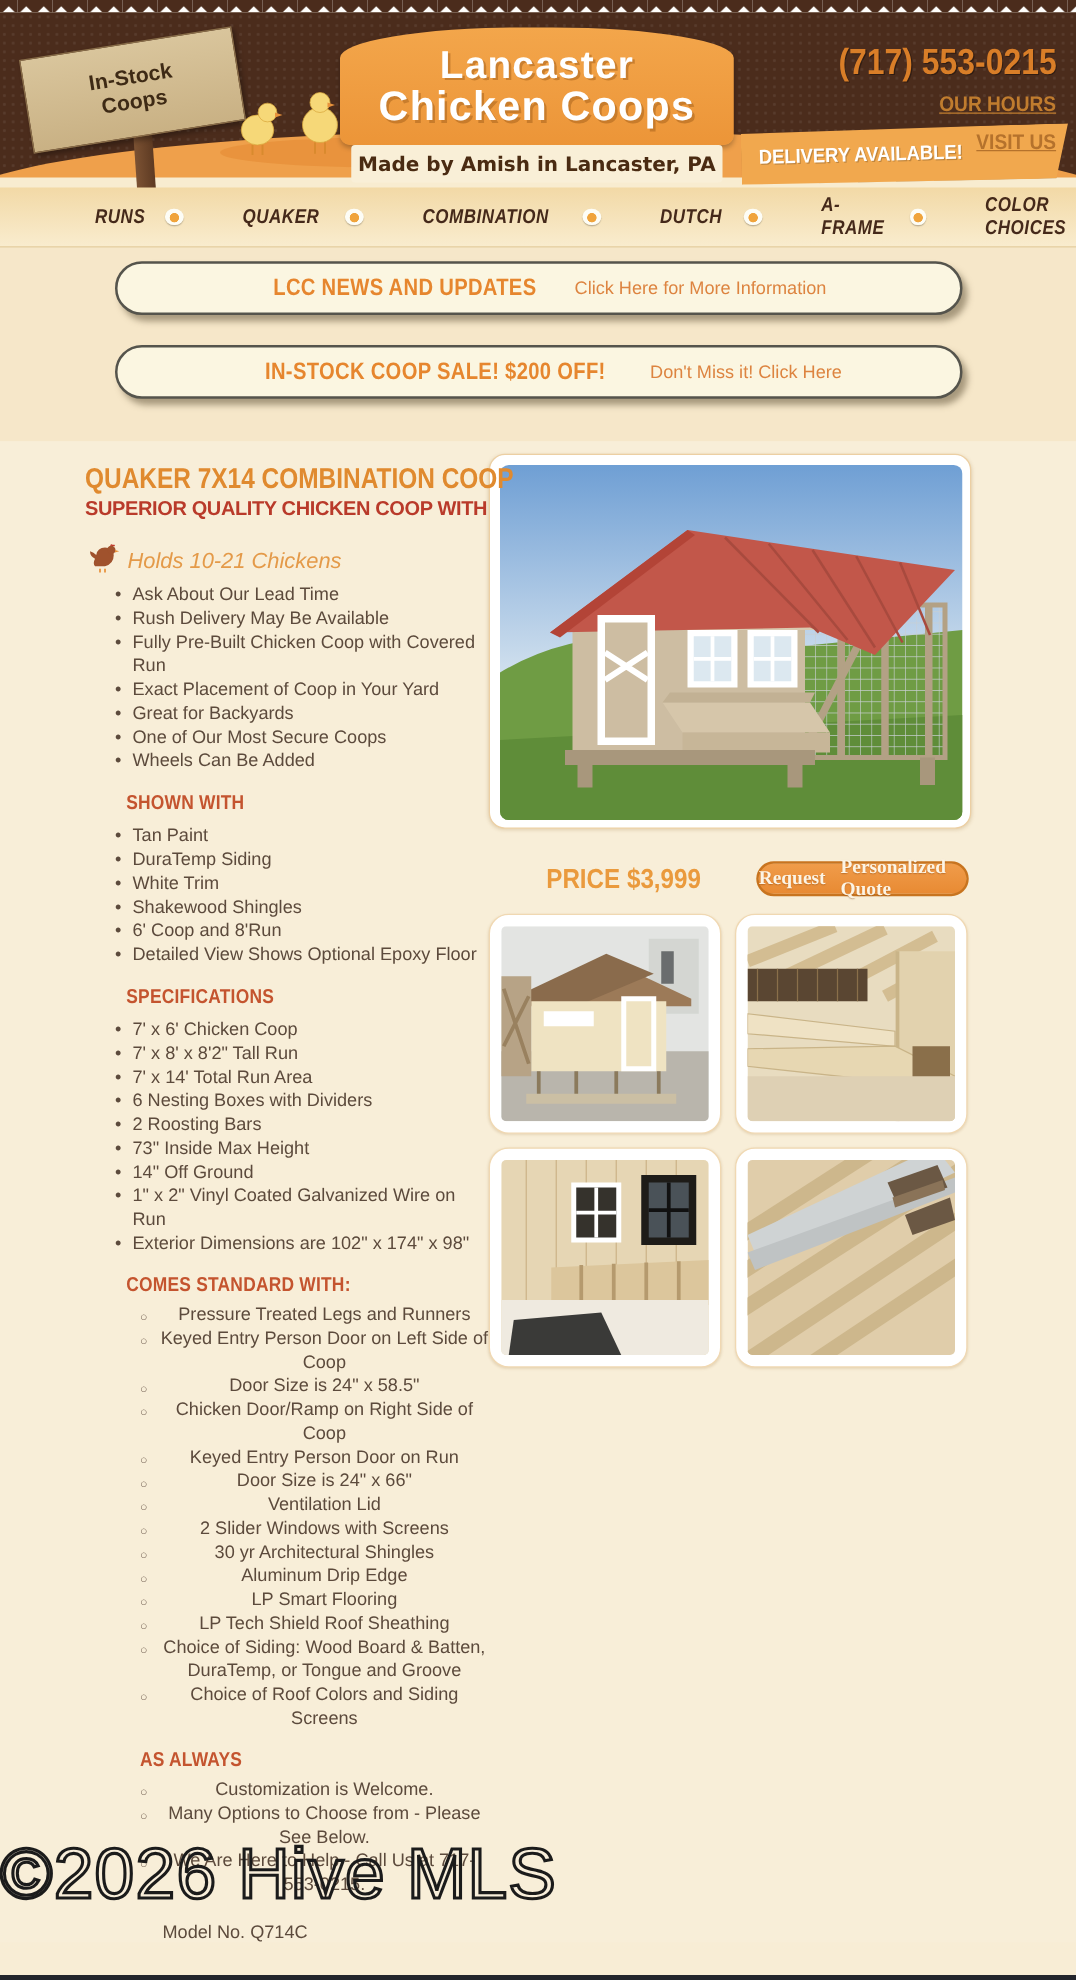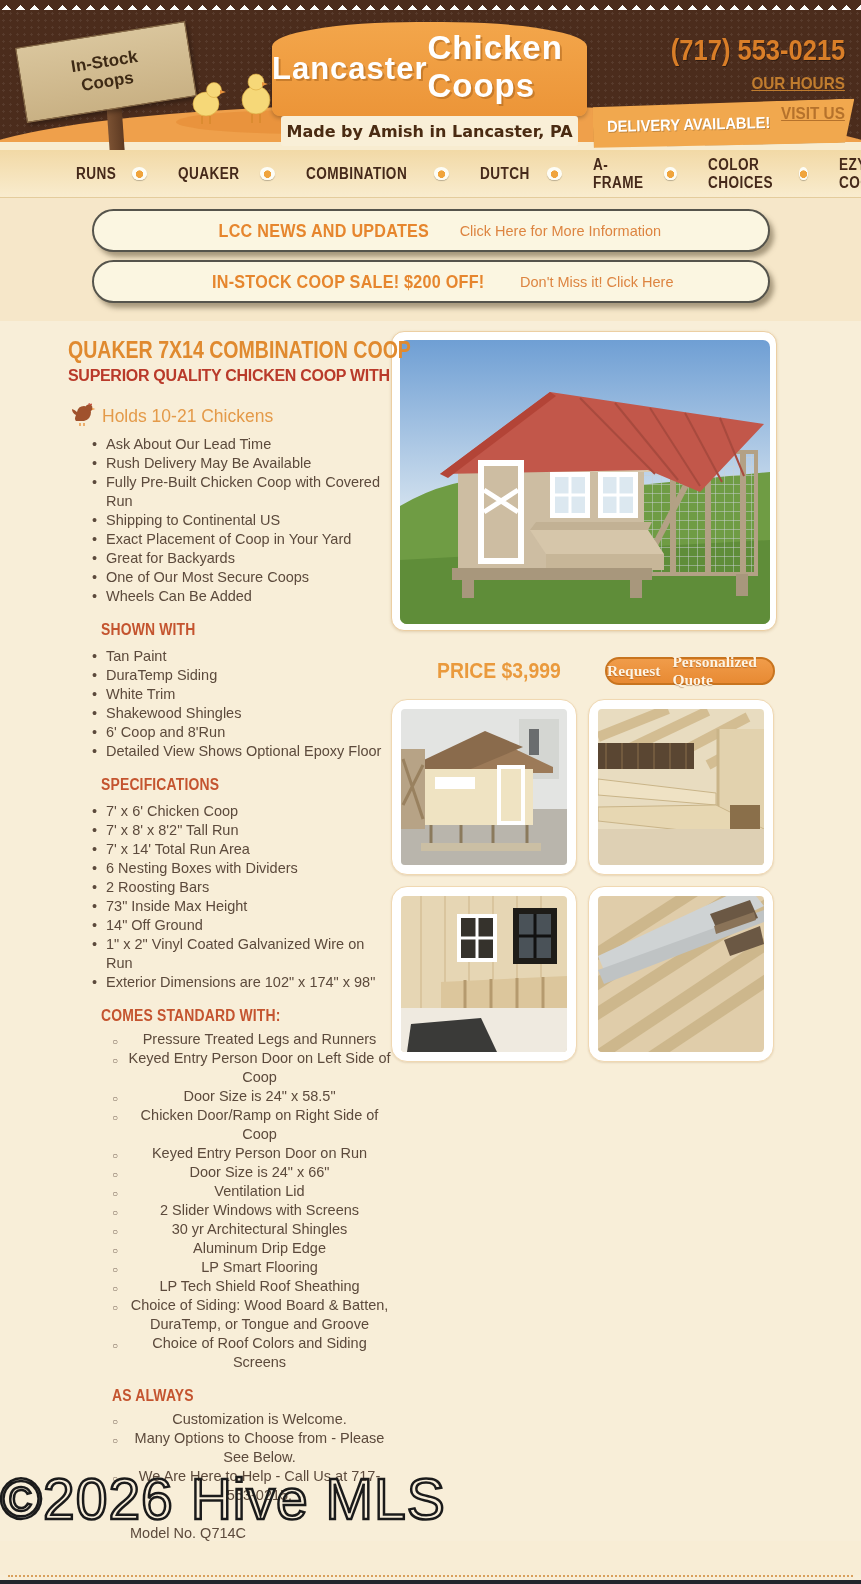--- a/index.html
+++ b/index.html
@@ -38,21 +38,21 @@
   .instock-sign span { color:#3e2a15; font-weight:bold; font-size:17px; line-height:20px; }
   .sign-post {
     position:absolute; left:108px; top:78px; width:15px; height:78px;
     background:linear-gradient(90deg,#7c5233,#5d3a22); transform:rotate(-4deg); z-index:3;
   }
   .chicks { position:absolute; left:168px; top:46px; z-index:4; }
   .logo-banner {
     position:absolute; left:272px; top:12px; width:315px; height:94px;
     background:linear-gradient(#f3a64b,#ec9538);
     border-radius:46% 46% 8px 8px / 26% 26% 8px 8px;
-    z-index:6; display:flex; flex-direction:row; align-items:center; justify-content:center;
+    z-index:6; display:flex; flex-direction:column; align-items:center; justify-content:center;
     box-shadow:0 2px 4px rgba(0,0,0,.25);
   }
   .logo-line1 { color:#fff; font-weight:bold; font-size:31px; letter-spacing:1px;
     text-shadow:2px 2px 0 rgba(170,100,30,.55); }
   .logo-line2 { color:#fff; font-weight:bold; font-size:33px; letter-spacing:1px; margin-top:-4px;
     text-shadow:2px 2px 0 rgba(170,100,30,.55); }
   .logo-tagline {
     position:absolute; left:281px; top:106px; width:297px; height:30px;
     background:#f9efd7; border-radius:3px; z-index:7;
     display:flex; align-items:center; justify-content:center;
@@ -76,50 +76,50 @@
     clip-path:polygon(0 4%, 100% 0, 96% 100%, 0 96%);
     display:flex; align-items:center; padding-left:14px;
     box-shadow:0 2px 3px rgba(0,0,0,.2);
   }
   .delivery-ribbon span { color:#fff; font-weight:bold; font-size:16px;
     transform:scaleX(.92); transform-origin:left center; text-shadow:1px 1px 0 rgba(0,0,0,.2); }
   
   .nav {
     position:relative; z-index:8; height:48px; padding-left:76px;
     background:linear-gradient(#f2d9a6,#f9ecce);
-    display:flex; align-items:center; gap:31px; border-bottom:1px solid #e4cc9c;
+    display:flex; align-items:center; gap:47px; border-bottom:1px solid #e4cc9c;font-style:italic;
   }
   .nav-item { display:flex; align-items:center; gap:9px; cursor:pointer; }
   .nav-item b { color:#45291a; font-size:16px; font-weight:bold;
     display:inline-block; transform:scaleX(.85); transform-origin:left center; letter-spacing:.5px; }
   .egg {
     width:15px; height:13px; display:inline-block;
     background:radial-gradient(circle at 50% 55%, #f0a43c 0 3.5px, #fdfdf6 4px);
     border-radius:48% 52% 50% 50%; box-shadow:0 1px 1px rgba(0,0,0,.25);
   }
   
   .banners { padding-top:11px; background:#f6e7c9; padding-bottom:10px; }
   .pill {
-    width:678px; height:43px; margin:0 auto 8px; background:#fbf6e1;
+    width:678px; height:43px; margin:0 auto 24px; background:#fbf6e1;
     border:2px solid #55544c; border-radius:22px;
     box-shadow:4px 5px 5px rgba(90,75,50,.5);
     display:flex; align-items:center; justify-content:center; gap:12px; cursor:pointer;
   }
   .pill .p-title { color:#e6862e; font-weight:bold; font-size:19px;
     display:inline-block; transform:scaleX(.85); letter-spacing:.3px; }
   .pill .p-sub { color:#dd8440; font-size:14.5px; }
   
   .product { display:flex; padding:10px 0 0 68px; background:#f8eed8; }
   .pcol-left { width:323px; flex-shrink:0; }
   .pcol-right { width:392px; margin-left:0; }
   h1.ptitle { color:#e08a2f; font-size:23px; font-weight:bold; white-space:nowrap;
     transform:scaleX(.85); transform-origin:left center; margin-top:6px; }
   .psubtitle { color:#b93a2a; font-size:16px; font-weight:bold; white-space:nowrap;
     overflow:hidden; width:323px; margin-top:3px; letter-spacing:-.3px; }
-  .holds { display:flex; align-items:flex-end; gap:6px; margin:16px 0 6px 2px; }
+  .holds { display:flex; align-items:flex-end; gap:6px; margin:16px 0 6px 2px;font-style:italic; }
   .holds span { color:#e49a49; font-size:17.5px; }
   ul.blist { list-style:none; margin-top:8px; }
   ul.blist li { color:#5c4a3c; font-size:14.5px; line-height:19px; padding-left:38px; position:relative; }
   ul.blist li::before { content:"•"; position:absolute; left:24px; color:#5c4a3c; }
   .sec-head { color:#c4542f; font-weight:bold; font-size:16px; margin:15px 0 5px 33px;
     transform:scaleX(.87); transform-origin:left center; letter-spacing:.2px; white-space:nowrap; }
   ul.clist { list-style:none;text-align:center; }
   ul.clist li { color:#5c4a3c; font-size:14.5px; line-height:19px; padding-left:60px; position:relative; }
   ul.clist li::before { content:"○"; position:absolute; left:44px; font-size:10px; top:2px; color:#7a685a; }
   .model-no { color:#5c4a3c; font-size:14.5px; margin:20px 0 0 62px; }
@@ -275,21 +275,20 @@
           <polygon points="22,7 25.4,8 22,9" fill="#e8923c"></polygon>
           <path d="M10 22 l0 3 M14 22 l0 3" stroke="#e8923c" stroke-width="1.4"></path>
         </svg>
         <span>Holds 10-21 Chickens</span>
       </div>
 
       <ul class="blist">
         <li>Ask About Our Lead Time</li>
         <li>Rush Delivery May Be Available</li>
         <li>Fully Pre-Built Chicken Coop with Covered Run</li>
-        <li>Shipping to Continental US</li>
         <li>Exact Placement of Coop in Your Yard</li>
         <li>Great for Backyards</li>
         <li>One of Our Most Secure Coops</li>
         <li>Wheels Can Be Added</li>
       </ul>
 
       <div class="sec-head">SHOWN WITH</div>
       <ul class="blist">
         <li>Tan Paint</li>
         <li>DuraTemp Siding</li>

